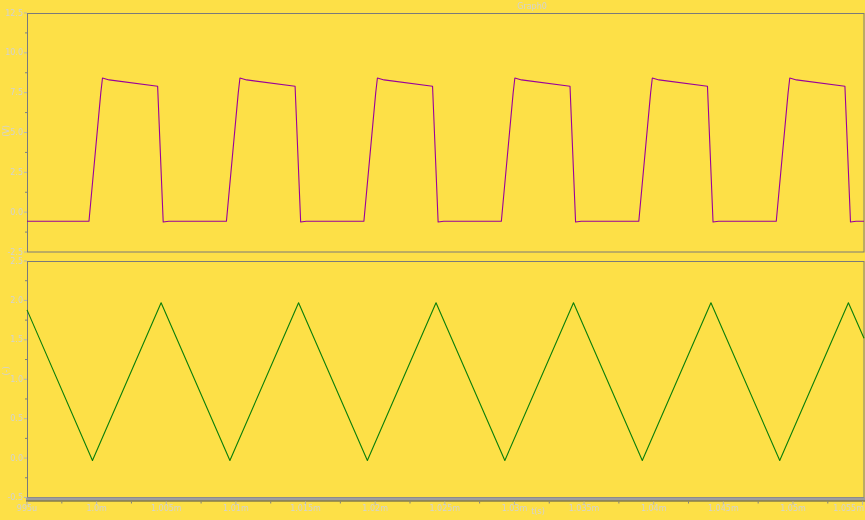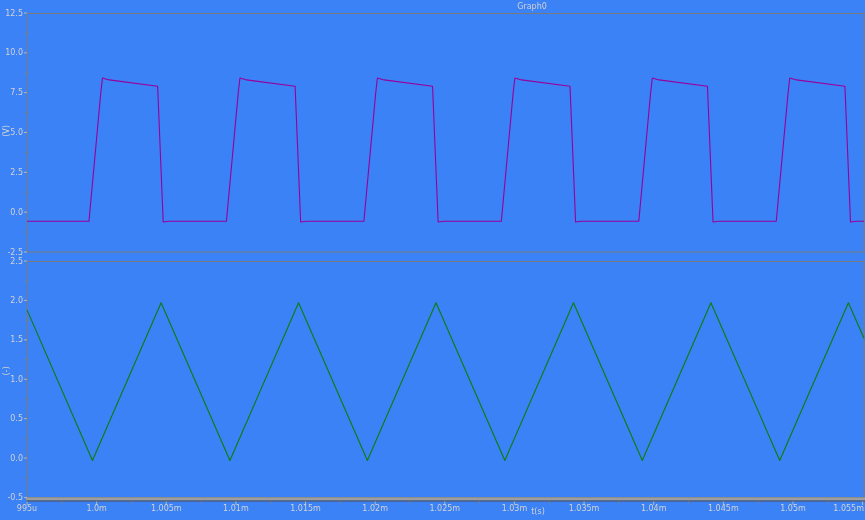--- a/index.html
+++ b/index.html
@@ -1,17 +1,17 @@
 <!DOCTYPE html>
 <html><head>
 <meta charset="utf-8">
 <style>
   html,body{margin:0;padding:0;background:#000;}
   .screen{
-    position:relative;width:865px;height:520px;background:#3b82f6;overflow:hidden;
+    position:relative;width:865px;height:520px;background:#fde047;overflow:hidden;
     font-family:"DejaVu Sans", sans-serif;
   }
   svg text{font-family:"DejaVu Sans", sans-serif;}
 </style>
 </head>
 <body>
 
 <div class="screen">
   <svg id="plot" width="865" height="520" viewBox="0 0 865 520">
 

